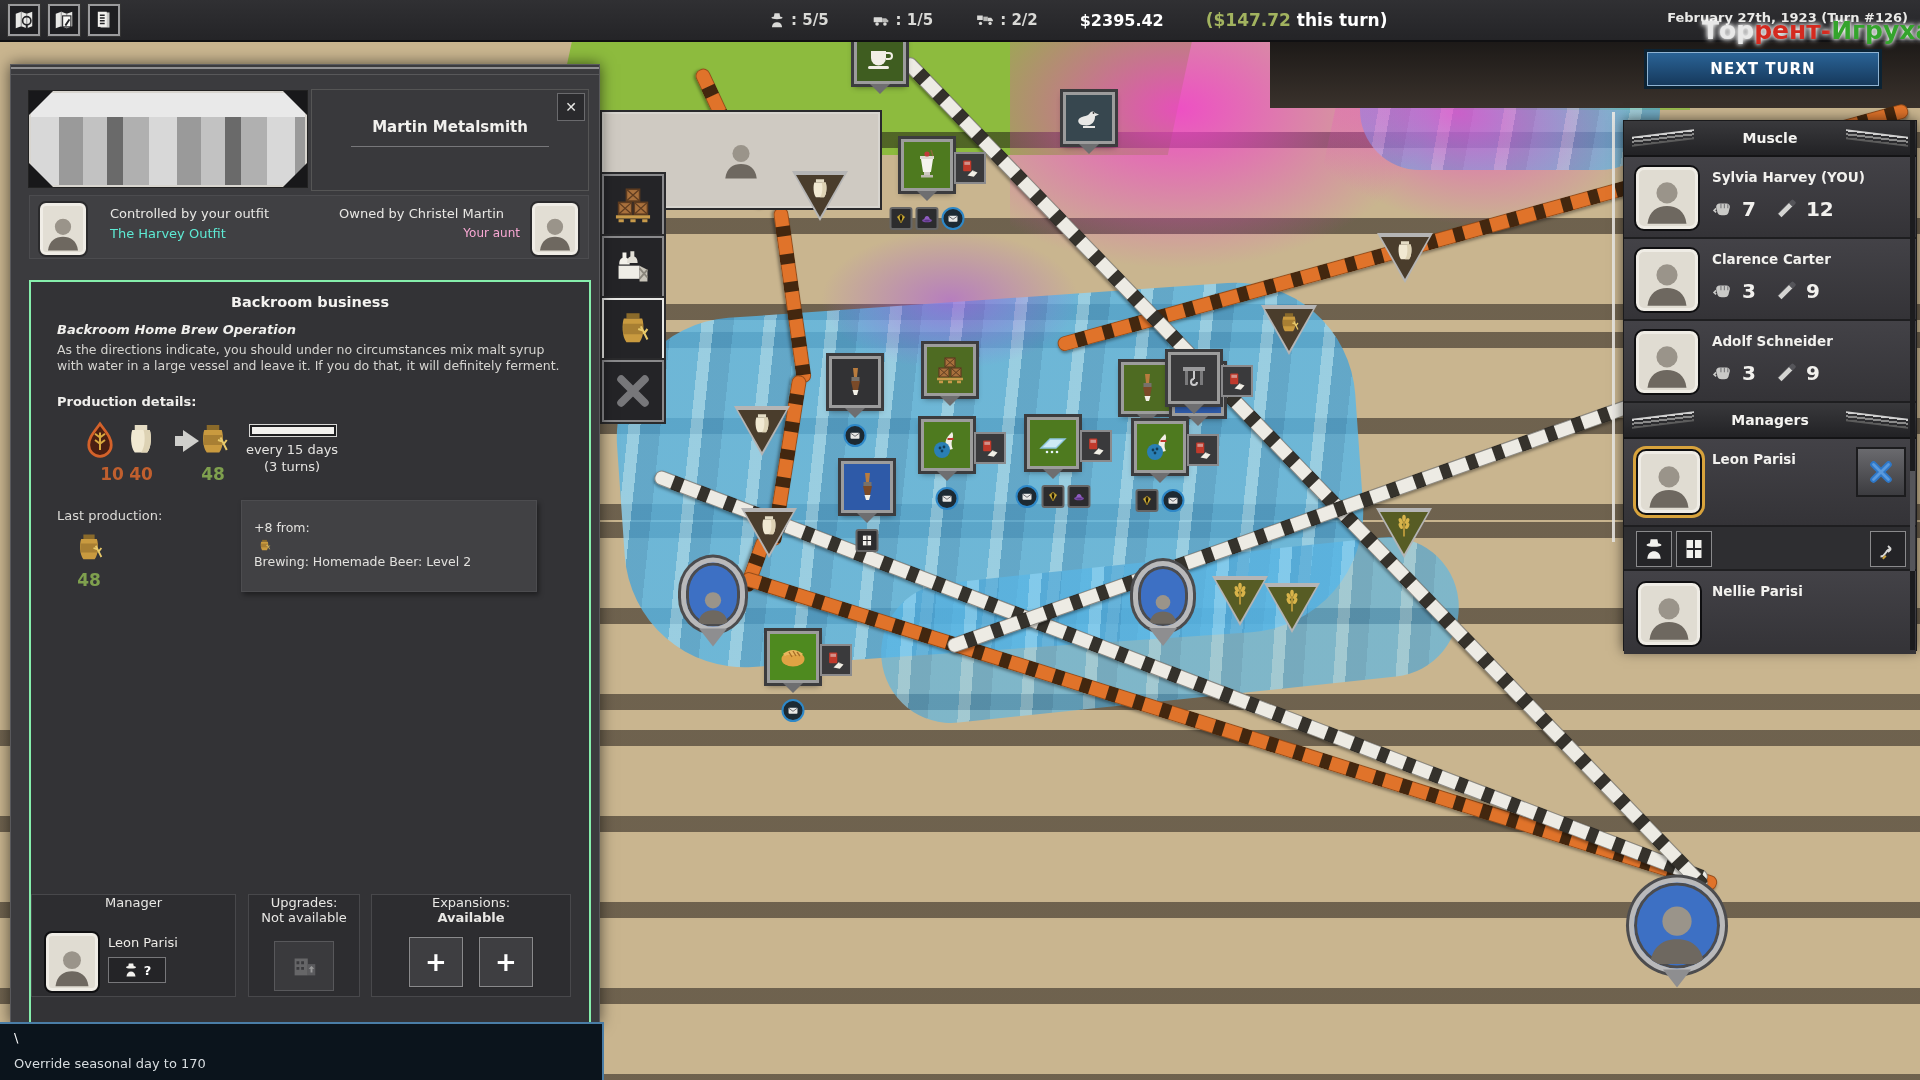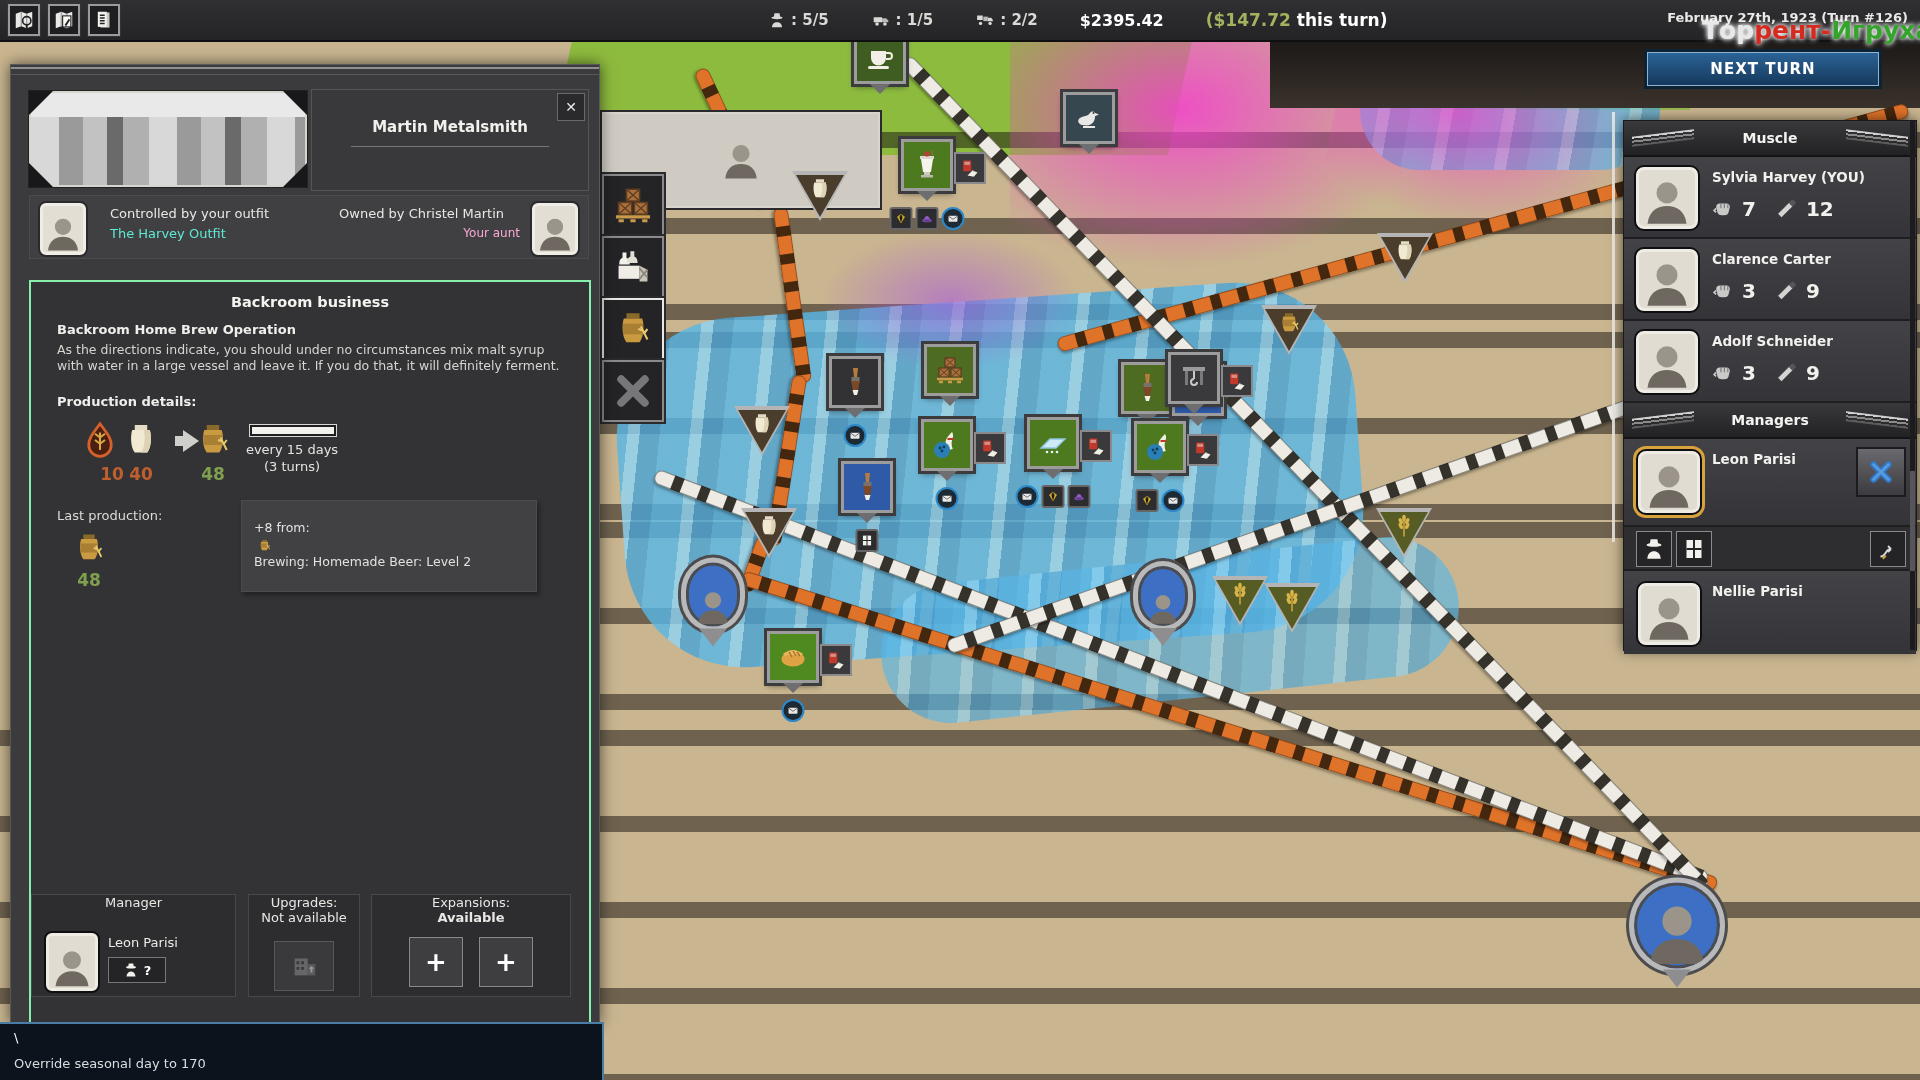--- a/index.html
+++ b/index.html
@@ -90,21 +90,21 @@
              color:#e8e8e6;font-size:14px;font-weight:bold;display:flex;align-items:center;justify-content:center;cursor:pointer;}
   .ownrow{position:absolute;left:18px;top:130px;width:558px;height:62px;background:#404043;border:1px solid #4c4c4f;}
   .avatar{position:absolute;width:46px;height:52px;background:#e2ded4;border-radius:8px;border:2px solid #2a2a2c;
           box-shadow:inset 0 0 0 3px #f0ede6;display:flex;align-items:flex-end;justify-content:center;overflow:hidden;}
   .own-l1{position:absolute;left:80px;top:10px;font-size:13px;color:#e8e7e4;}
   .own-l2{position:absolute;left:80px;top:30px;font-size:13px;color:#5eead4;cursor:pointer;}
   .own-r1{position:absolute;right:84px;top:10px;font-size:13px;color:#e8e7e4;text-align:right;}
   .own-r2{position:absolute;right:68px;top:30px;font-size:12px;color:#f9a8d4;text-align:right;}
   .bizbox{position:absolute;left:18px;top:198px;width:558px;height:760px;background:#333336;border:2px solid #86efac;margin-top:17px;}
   .bizbox h2{margin:0;position:absolute;left:0;right:0;top:12px;text-align:center;font-size:14.5px;color:#f4f3f0;}
-  .op-title{position:absolute;left:26px;top:40px;font-size:13px;font-weight:bold;color:#f0efec;}
+  .op-title{position:absolute;left:26px;top:40px;font-size:13px;font-weight:bold;color:#f0efec;font-style:italic;}
   .op-desc{position:absolute;left:26px;top:60px;width:505px;font-size:12.5px;line-height:1.3;color:#d6d5d1;}
   .prod-label{position:absolute;left:26px;top:112px;font-size:13px;font-weight:bold;color:#f0efec;}
   .pr-ic{position:absolute;top:136px;width:44px;height:44px;display:flex;align-items:center;justify-content:center;}
   .pr-num{position:absolute;top:182px;width:44px;text-align:center;font-size:17px;font-weight:bold;}
   .num-o{color:#c05f2e;} .num-g{color:#7fa04e;}
   .pr-arrow{position:absolute;top:148px;width:0;height:0;border:11px solid transparent;border-left:16px solid #cfcfcc;}
   .pr-arrow:before{content:"";position:absolute;left:-24px;top:-5px;width:10px;height:10px;background:#cfcfcc;}
   .cyc-bar{position:absolute;left:218px;top:142px;width:86px;height:11px;background:#1e1e20;border:1px solid #d8d8d6;box-shadow:inset 0 0 0 2px #1e1e20;}
   .cyc-bar i{position:absolute;left:2px;top:2px;bottom:2px;right:2px;background:#f2f1ee;}
   .cyc-t1{position:absolute;left:196px;top:160px;width:130px;text-align:center;font-size:13px;color:#e4e3e0;}

